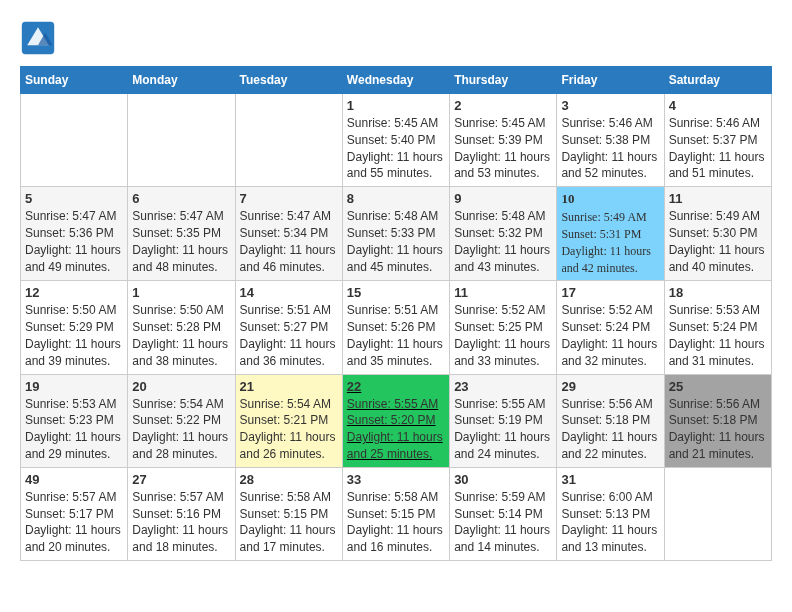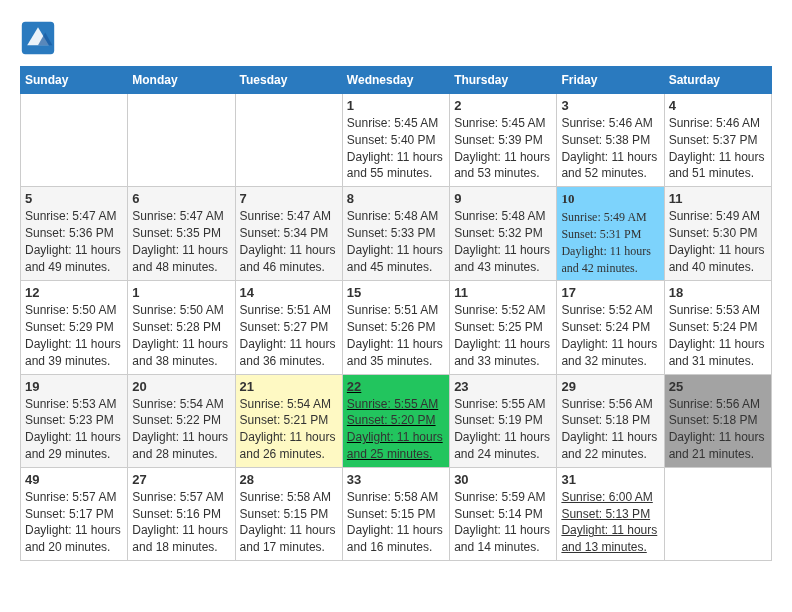--- a/index.html
+++ b/index.html
@@ -337,21 +337,21 @@
         </td>
         <td>
           <div class="day-number">30</div>
           <div class="day-info" style="white-space: pre-line;">Sunrise: 5:59 AM
 Sunset: 5:14 PM
 Daylight: 11 hours
 and 14 minutes.</div>
         </td>
         <td>
           <div class="day-number">31</div>
-          <div class="day-info" style="white-space: pre-line; text-decoration: underline;">Sunrise: 6:00 AM
+          <div class="day-info" style="white-space: pre-line;">Sunrise: 6:00 AM
 Sunset: 5:13 PM
 Daylight: 11 hours
 and 13 minutes.</div>
         </td>
         <td class="empty-cell"></td>
       </tr>
     </tbody>
 </table>
 
 </body></html>

